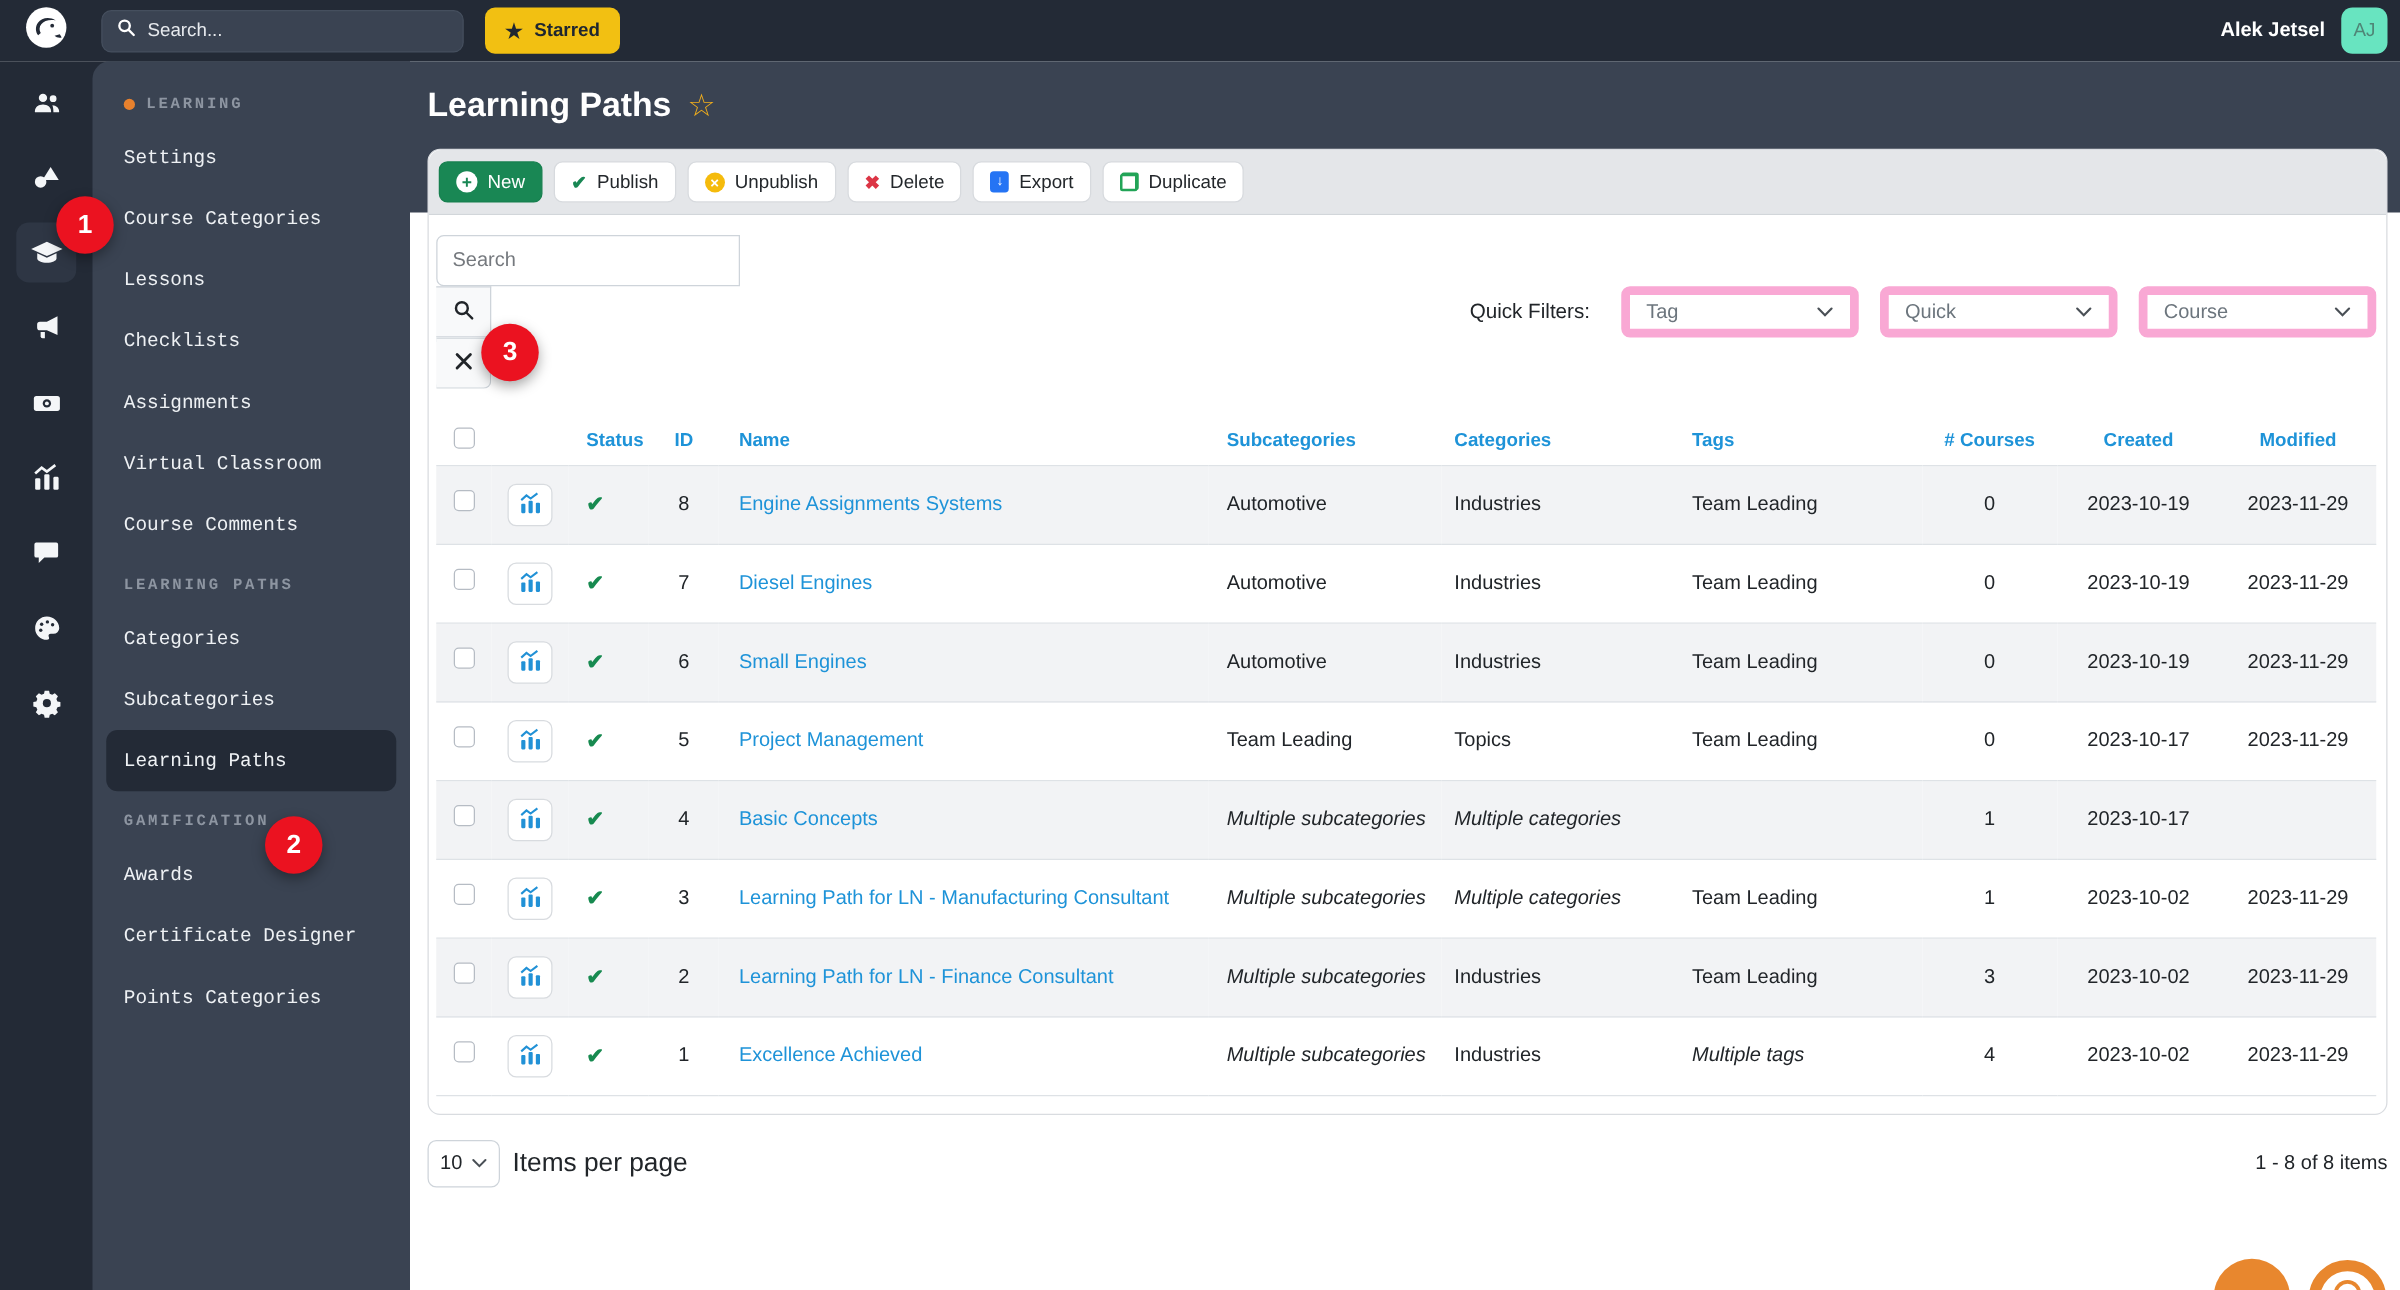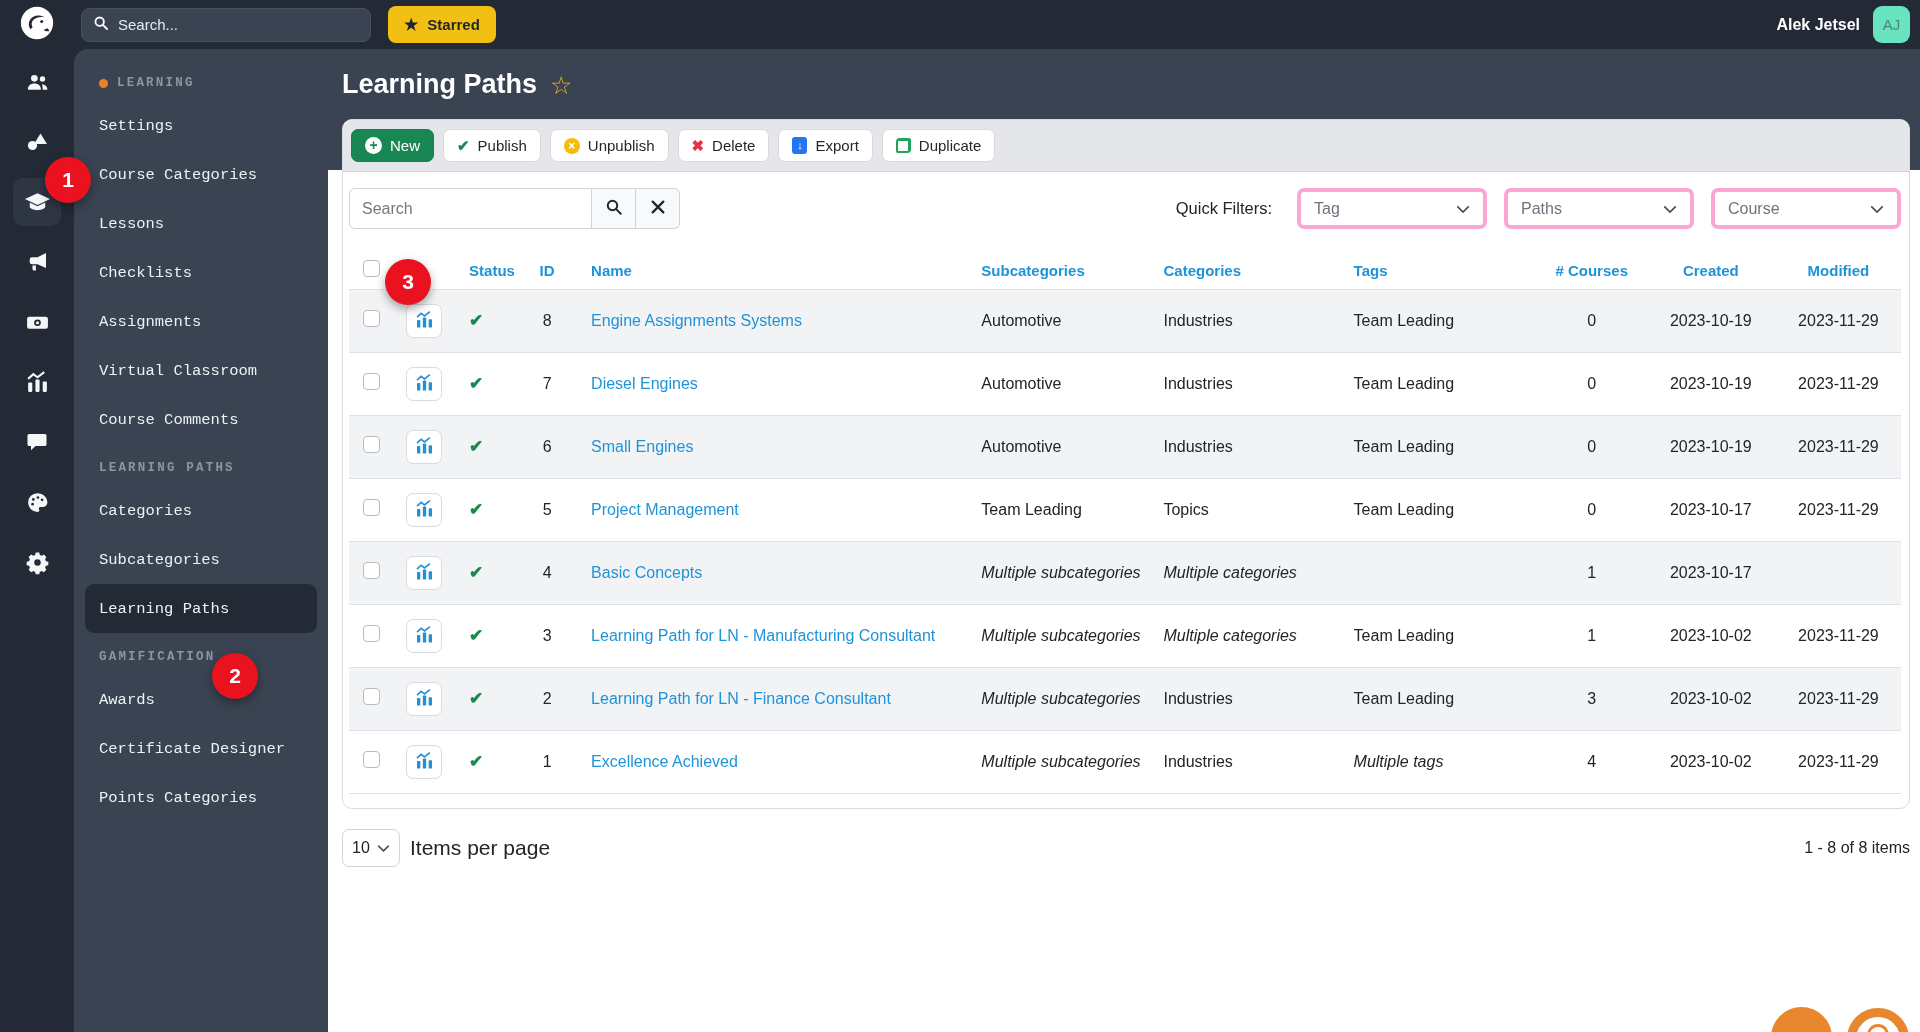--- a/index.html
+++ b/index.html
@@ -66,30 +66,30 @@
   .ic-x-red { color:#dc3545; font-size:15px; font-weight:bold; }
   .ic-export { width:15px; height:17px; border-radius:3px; background:#2574f4; color:#fff; font-size:11px;
     font-weight:bold; line-height:17px; text-align:center; display:inline-block; }
   .ic-copy { position:relative; width:15px; height:15px; display:inline-block; }
   .ic-copy::before { content:""; position:absolute; top:0; right:0; width:10px; height:10px; border:2px solid #22a457; border-radius:2px; }
   .ic-copy::after { content:""; position:absolute; bottom:0; left:0; width:10px; height:10px; border:2px solid #22a457;
     border-radius:2px; background:#fff; }
 
   .card-body { padding:16px 8px 14px 6px; }
   .filter-row { display:flex; align-items:center; }
-  .search-group { display:flex; }
+  .search-group { display:flex;flex-direction:column; }
   .search-input { width:243px; height:41px; border:1px solid #ced4da; border-radius:6px 0 0 6px; padding:0 12px;
     font-size:16px; color:#495057; outline:none; font-family:"Liberation Sans", sans-serif; }
   .search-input::placeholder { color:#75797e; opacity:1; }
   .sg-btn { width:44px; height:41px; border:1px solid #ced4da; border-left:none; background:#f8f9fa;
     display:flex; align-items:center; justify-content:center; cursor:pointer; }
   .sg-btn:last-child { border-radius:0 6px 6px 0; }
   .qf { margin-left:auto; display:flex; align-items:center; gap:25px; }
   .qf-label { font-size:16.5px; color:#212529; }
-  .qf-select { width:190px; height:41px; border:4px solid #f9a8d4; border-radius:7px; background:#fff;
+  .qf-select { width:190px; height:41px; border:7px solid #f9a8d4; border-radius:7px; background:#fff;
     display:flex; align-items:center; justify-content:space-between; padding:0 13px; color:#6c757d; font-size:16px; cursor:pointer; }
 
   
   table { width:100%; border-collapse:collapse; margin-top:22px; table-layout:fixed; }
   th { color:#1e93d8; font-size:15px; font-weight:bold; text-align:left; padding:9px 8px; }
   td { font-size:16px; color:#212529; padding:14px 8px; vertical-align:middle; line-height:1.3; }
   tbody tr { border-top:1px solid #dee2e6; }
   tbody tr:last-child { border-bottom:1px solid #dee2e6; }
   tr.striped { background:#f2f3f5; }
   .c { text-align:center; }
@@ -348,21 +348,21 @@
               <div class="qf">
                 <span class="qf-label">Quick Filters:</span>
                 <span id="qf-selects" style="display:flex; gap:17px;">
                     <div class="qf-select">
                       <span>Tag</span>
                       <span><svg width="14" height="9" viewBox="0 0 16 10" fill="none" stroke="#4a5056" stroke-width="2" stroke-linecap="round">
                           <path d="M2 2l6 6 6-6"></path>
                         </svg></span>
                     </div>
                     <div class="qf-select">
-                      <span>Paths</span>
+                      <span>Quick</span>
                       <span><svg width="14" height="9" viewBox="0 0 16 10" fill="none" stroke="#4a5056" stroke-width="2" stroke-linecap="round">
                           <path d="M2 2l6 6 6-6"></path>
                         </svg></span>
                     </div>
                     <div class="qf-select">
                       <span>Course</span>
                       <span><svg width="14" height="9" viewBox="0 0 16 10" fill="none" stroke="#4a5056" stroke-width="2" stroke-linecap="round">
                           <path d="M2 2l6 6 6-6"></path>
                         </svg></span>
                     </div>

